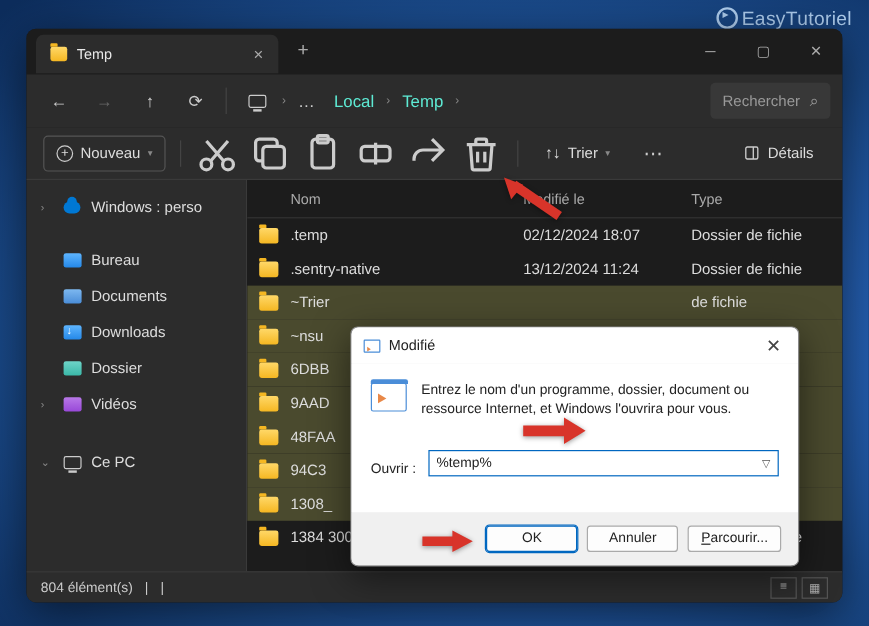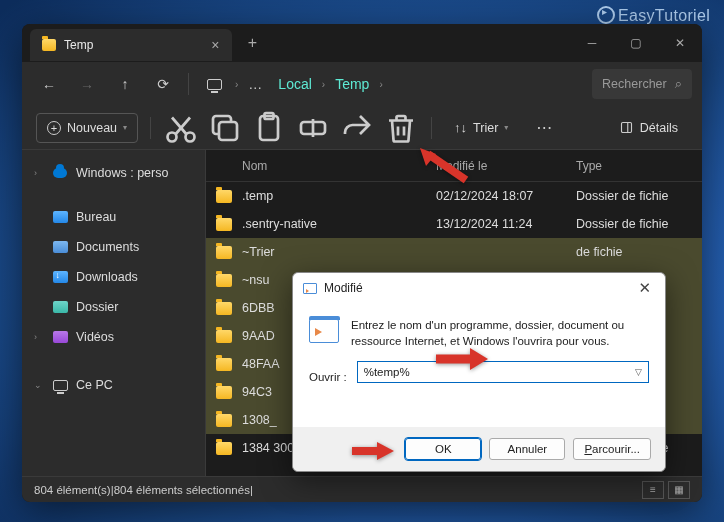--- a/index.html
+++ b/index.html
@@ -48,33 +48,33 @@
 .col-name{width:230px;padding-left:36px}
 .col-mod{width:140px}
 .col-type{flex:1}
 .row{height:28px;display:flex;align-items:center;color:#ddd;font-size:12.5px}
 .row.sel{background:#4a4a2e}
 .row .fic{width:16px;height:13px;background:linear-gradient(#ffd868,#f5b722);border-radius:2px;margin:0 10px;position:relative;flex-shrink:0}
 .row .fic::before{content:"";position:absolute;top:-3px;left:0;width:6px;height:3px;background:#f5b722;border-radius:1px 1px 0 0}
 .row .rname{width:194px;overflow:hidden;white-space:nowrap}
 .row .rmod{width:140px}
 .row .rtype{flex:1;overflow:hidden;white-space:nowrap}
-.statusbar{height:26px;background:#2c2c2c;border-top:1px solid #3a3a3a;display:flex;align-items:center;padding:0 12px;color:#ccc;font-size:11.5px;}
+.statusbar{height:26px;background:#2c2c2c;border-top:1px solid #3a3a3a;display:flex;align-items:center;padding:0 12px;color:#ccc;font-size:11.5px;gap:10px}
 .statusbar .viewbtns{margin-left:auto;display:flex;gap:4px}
 .viewbtn{width:22px;height:18px;border:1px solid #555;display:flex;align-items:center;justify-content:center;font-size:10px;color:#aaa}
 .arrow{position:absolute;pointer-events:none}
 .arrow svg{filter:drop-shadow(0 1px 2px rgba(0,0,0,.4))}
 
 .dialog{position:absolute;left:292px;top:272px;width:374px;height:200px;background:#f0f0f0;border:1px solid #888;border-radius:6px;box-shadow:0 8px 30px rgba(0,0,0,.5);display:flex;flex-direction:column}
 .dlg-title{height:30px;background:#fff;border-radius:6px 6px 0 0;display:flex;align-items:center;padding:0 10px;font-size:12px;color:#222}
 .dlg-title .dlg-ic{width:14px;height:11px;border:1px solid #4a8dd8;background:#fff;border-radius:1px;margin-right:7px;position:relative}
 .dlg-title .dlg-ic::after{content:"";position:absolute;left:2px;top:5px;border-left:3px solid #e88848;border-top:2px solid transparent;border-bottom:2px solid transparent}
 .dlg-title .dlg-close{margin-left:auto;font-size:15px;color:#444;cursor:pointer;padding:0 4px}
 .dlg-body{flex:1;background:#fff;padding:14px 16px 10px;font-size:11.5px;color:#222}
-.dlg-desc{display:flex;gap:12px;margin-bottom:12px}
+.dlg-desc{display:flex;gap:12px;margin-bottom:26px}
 .dlg-desc .big-ic{width:30px;height:24px;border:1.5px solid #4a8dd8;background:#fff;border-radius:2px;flex-shrink:0;position:relative;margin-top:2px}
 .dlg-desc .big-ic::before{content:"";position:absolute;top:-4px;left:-1.5px;right:-1.5px;height:4px;background:#4a8dd8;border-radius:2px 2px 0 0}
 .dlg-desc .big-ic::after{content:"";position:absolute;left:5px;top:8px;border-left:7px solid #e88848;border-top:4px solid transparent;border-bottom:4px solid transparent}
 .dlg-open{display:flex;align-items:flex-end;gap:10px}
 .dlg-open label{font-size:11.5px}
 .dlg-input{flex:1;height:22px;border:1px solid #0067c0;background:#fff;padding:0 6px;font-size:11.5px;display:flex;align-items:center;justify-content:space-between}
 .dlg-input .dd{color:#555;font-size:9px}
 .dlg-buttons{height:44px;background:#f0f0f0;border-radius:0 0 6px 6px;display:flex;align-items:center;justify-content:flex-end;padding:0 14px;gap:8px}
 .dlg-btn{height:22px;min-width:76px;background:#fdfdfd;border:1px solid #aaa;border-radius:3px;font-size:11.5px;color:#222;cursor:pointer;padding:0 10px}
 .dlg-btn.primary{border:1px solid #0067c0;outline:1px solid #0067c0}
@@ -302,21 +302,20 @@
             <span class="rmod">17/12/2024 10:55</span>
             <span class="rtype">Dossier de fichie</span>
           </div>
         </div>
     </div>
   </div>
 
   <div class="statusbar">
     <span>804 élément(s)</span>
     <span>|</span>
-    <span>804 éléments sélectionnés</span>
     <span>|</span>
     <div class="viewbtns">
       <div class="viewbtn">≡</div>
       <div class="viewbtn">▦</div>
     </div>
   </div>
 </div>
 
 <div class="arrow" style="left:416px;top:146px">
   <svg width="56" height="40">

